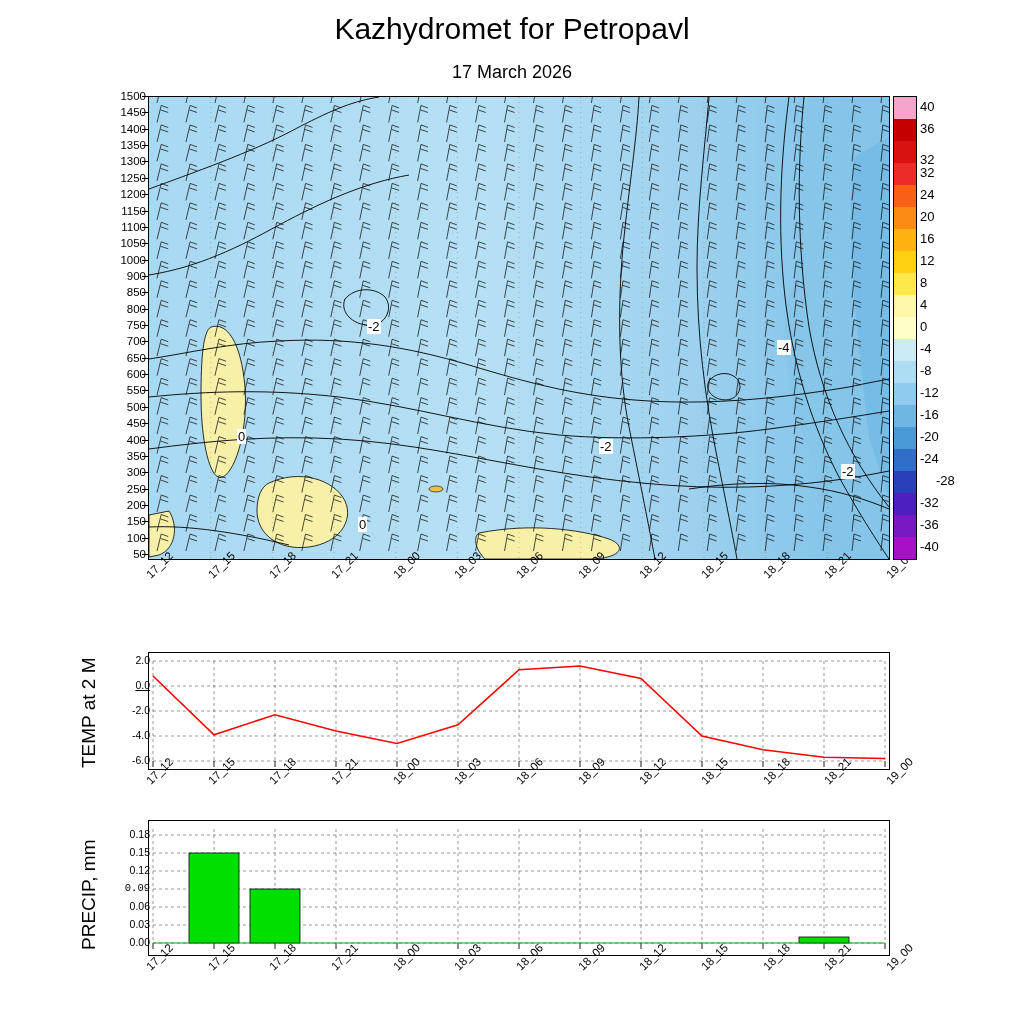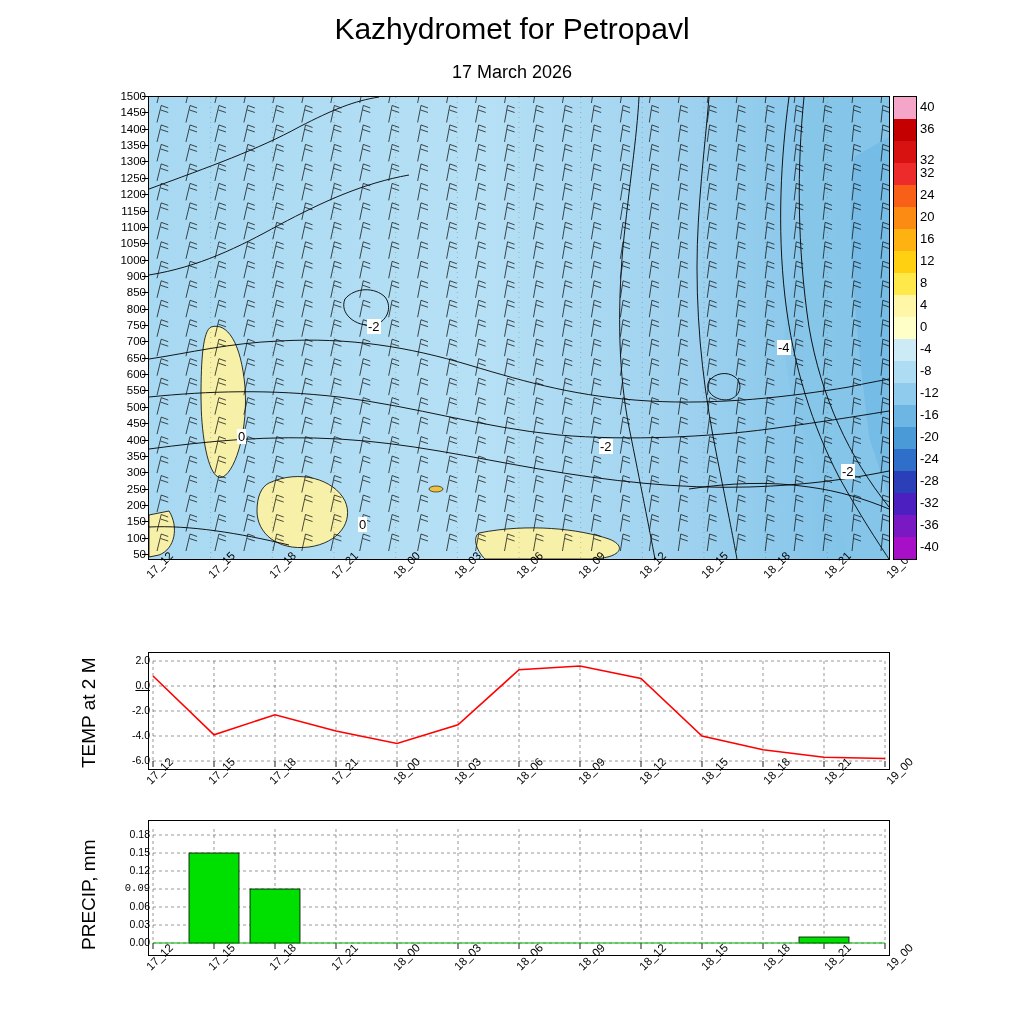--- a/index.html
+++ b/index.html
@@ -2061,21 +2061,21 @@
     <span style="top: 157px; left: 0px;">12</span>
     <span style="top: 179px; left: 0px;">8</span>
     <span style="top: 201px; left: 0px;">4</span>
     <span style="top: 223px; left: 0px;">0</span>
     <span style="top: 245px; left: 0px;">-4</span>
     <span style="top: 267px; left: 0px;">-8</span>
     <span style="top: 289px; left: 0px;">-12</span>
     <span style="top: 311px; left: 0px;">-16</span>
     <span style="top: 333px; left: 0px;">-20</span>
     <span style="top: 355px; left: 0px;">-24</span>
-    <span style="top: 377px; left: 0px;">-28</span>
+    <span style="top: 377px; left: 16px;">-28</span>
     <span style="top: 399px; left: 0px;">-32</span>
     <span style="top: 421px; left: 0px;">-36</span>
     <span style="top: 443px; left: 0px;">-40</span>
   </div>
 
 <div class="rotlabel" style="left:78px;top:768px;">TEMP at 2 M</div>
 <div id="tempbox">
   <svg id="tempsvg" width="740" height="116" viewBox="0 0 740 116" xmlns="http://www.w3.org/2000/svg">
       <line x1="4" y1="8" x2="736" y2="8" stroke="#555" stroke-width="0.6" stroke-dasharray="3,3"></line>
       <line x1="4" y1="33" x2="736" y2="33" stroke="#555" stroke-width="0.6" stroke-dasharray="3,3"></line>

